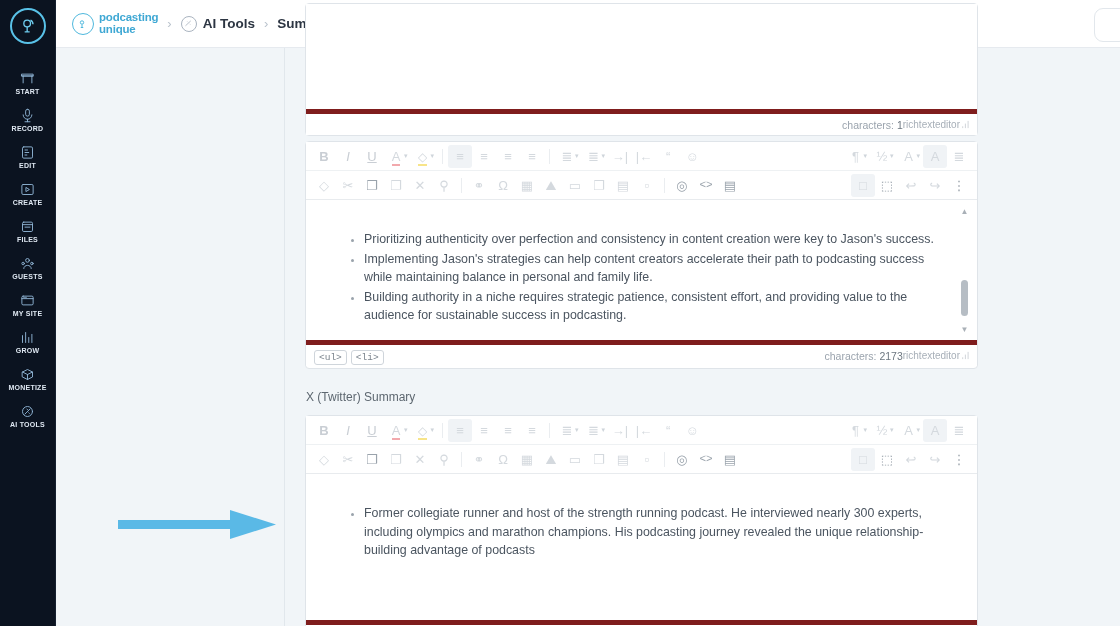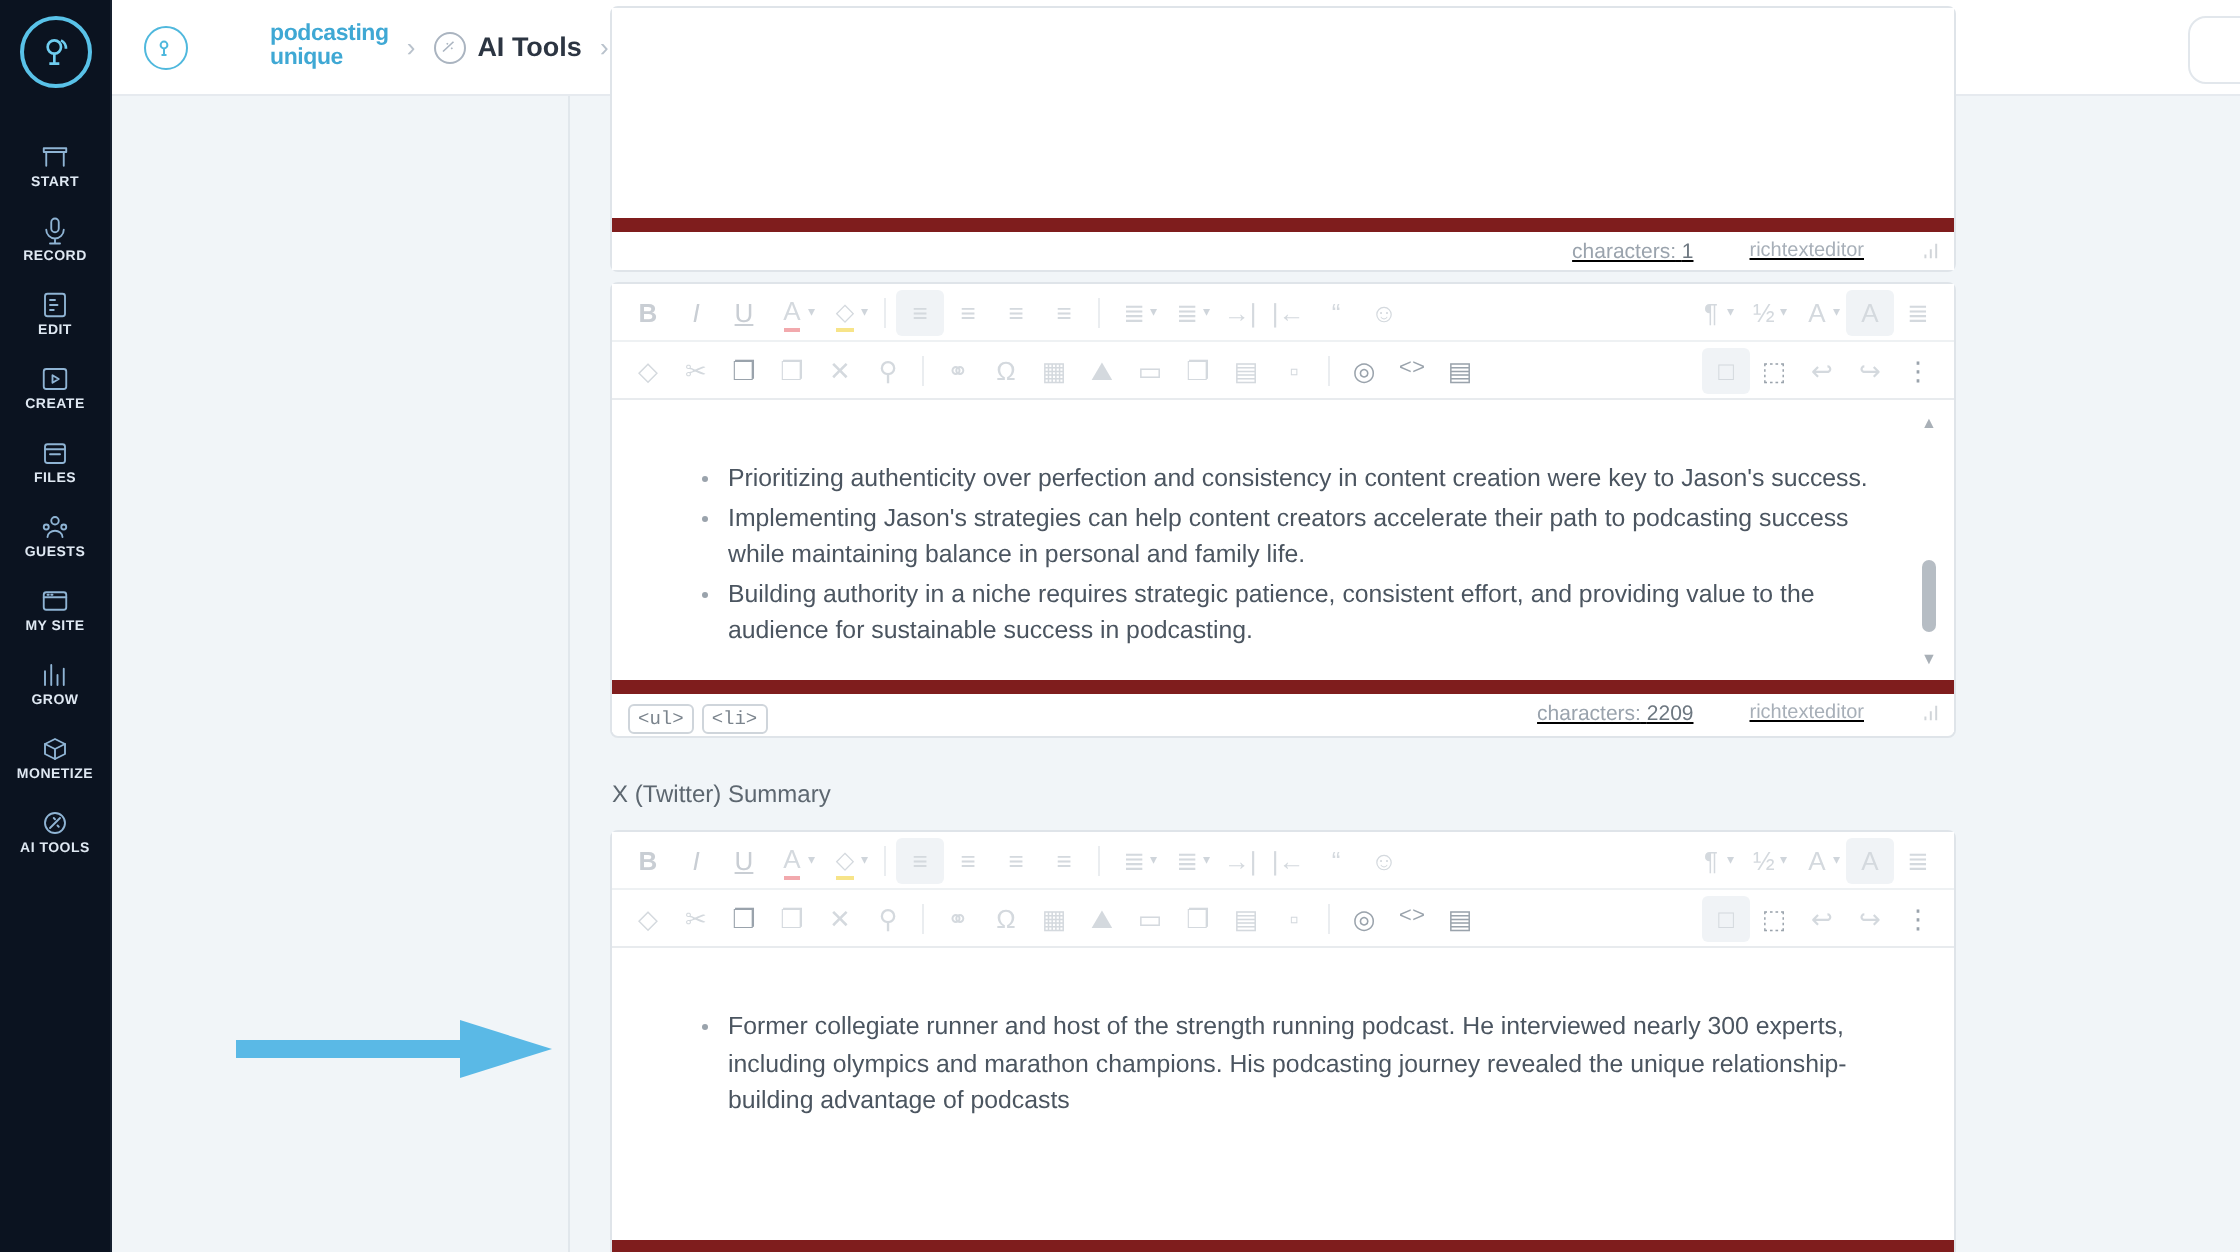--- a/index.html
+++ b/index.html
@@ -43,21 +43,21 @@
     background: #fff; border-bottom: 1px solid #e6eaef;
     display: flex; align-items: center; padding-left: 16px;
   }
   .logo { display: flex; align-items: center; gap: 5px; }
   .logocircle {
     width: 22px; height: 22px; border-radius: 50%;
     border: 1.6px solid #4fb8dd; display:flex; align-items:center; justify-content:center;
   }
   .logotext { line-height: 0.98; }
   .logotext .l1, .logotext .l2 {
-    display: block; font-size: 11.5px; color: #3fa8d4; font-weight: 700; letter-spacing: -0.2px; margin-left: 36px;
+    display: block; font-size: 11.5px; color: #3fa8d4; font-weight: 700; letter-spacing: -0.2px;
   }
   .crumbsep { color: #b9c2cc; font-size: 13px; margin: 0 9px; user-select:none; }
   .crumbicon {
     width: 16px; height: 16px; border-radius: 50%; border: 1.2px solid #aab4c0;
     display: inline-flex; align-items: center; justify-content: center; margin-right: 6px;
   }
   .crumb {
     font-size: 13.5px; color: #2c3542; font-weight: 700;
     display: inline-flex; align-items: center; cursor: pointer;
   }
@@ -81,23 +81,23 @@
     background: #f1f5f8;
   }
 
   
   .editor {
     position: absolute; left: 19px; width: 673px;
     background: #fff; border: 1px solid #dfe4e9; border-radius: 4px;
   }
   .ed-canvas { background: #fff; position: relative; }
   .ed-status {
-    height: 26px; border-top: 7px solid #7f1d1d;
+    height: 26px; border-top: 5px solid #7f1d1d;
     display: flex; align-items: center; justify-content: flex-end;
-    padding: 0 8px; gap: 28px; background: #fff; text-decoration: underline;
+    padding: 0 8px; gap: 0; background: #fff;
   }
   .ed-status .chars { font-size: 10.5px; color: #9aa3ad; }
   .ed-status .chars b { font-weight: 400; color: #6d7780; }
   .ed-status .brand { font-size: 10px; color: #a7afb8; }
   .resize-grip { width: 9px; height: 9px; opacity: .45; }
   .pathtags { position: absolute; left: 8px; top: 5px; display: flex; gap: 4px; }
   .pathtag {
     border: 1px solid #cfd5db; border-radius: 3px; background: #fff;
     font-size: 9.5px; color: #7b848d; padding: 1px 4px; cursor: pointer;
     font-family: "Liberation Mono", monospace;
@@ -477,21 +477,21 @@
           </div>
         </div>
 
         <div class="ed-status" style="position:relative;">
           <div class="pathtags">
             <span class="pathtag">&lt;ul&gt;</span>
             <span class="pathtag">&lt;li&gt;</span>
           </div>
           <span class="chars">
             <span>characters:</span>
-            <b>2209</b>
+            <b>2173</b>
           </span>
           <span class="brand">richtexteditor</span>
           <svg class="resize-grip" viewBox="0 0 10 10">
             <path d="M9 1v8M6 4v5M3 7v2" stroke="#9aa3ac" stroke-width="1.1"></path>
           </svg>
         </div>
       </div>
 
       <div class="seclabel" style="top:342px;">X (Twitter) Summary</div>
 

